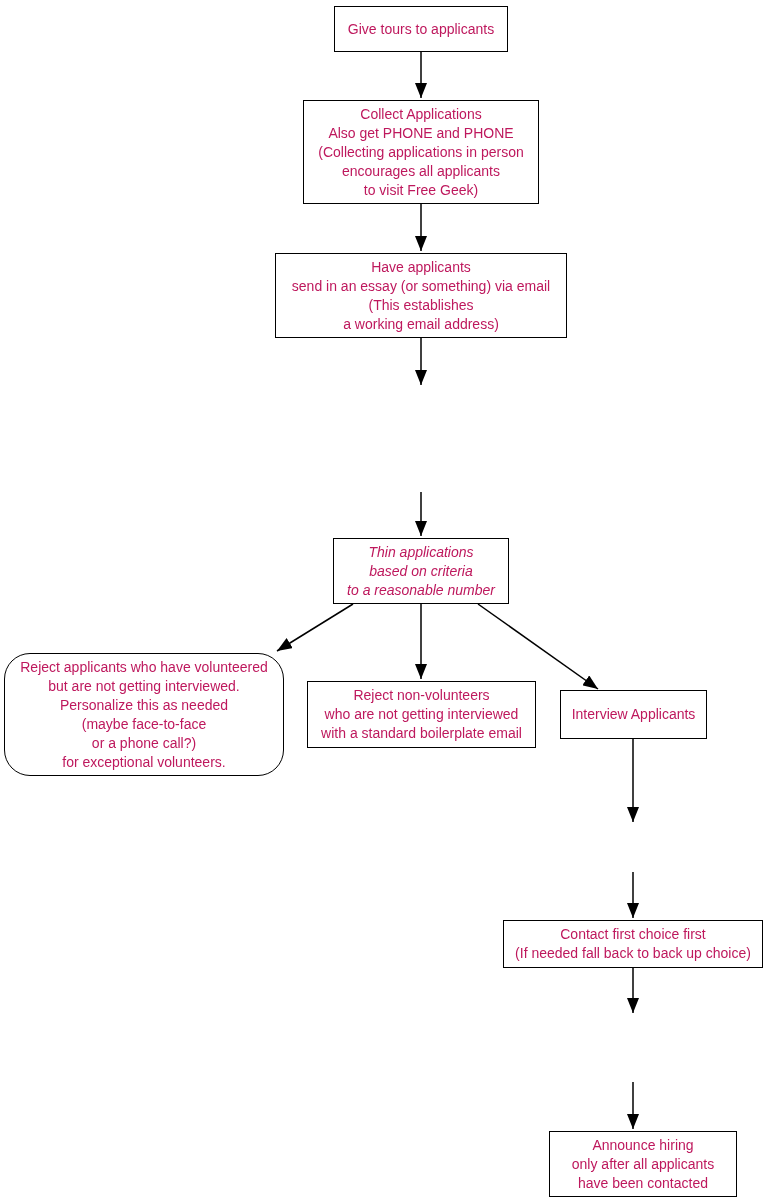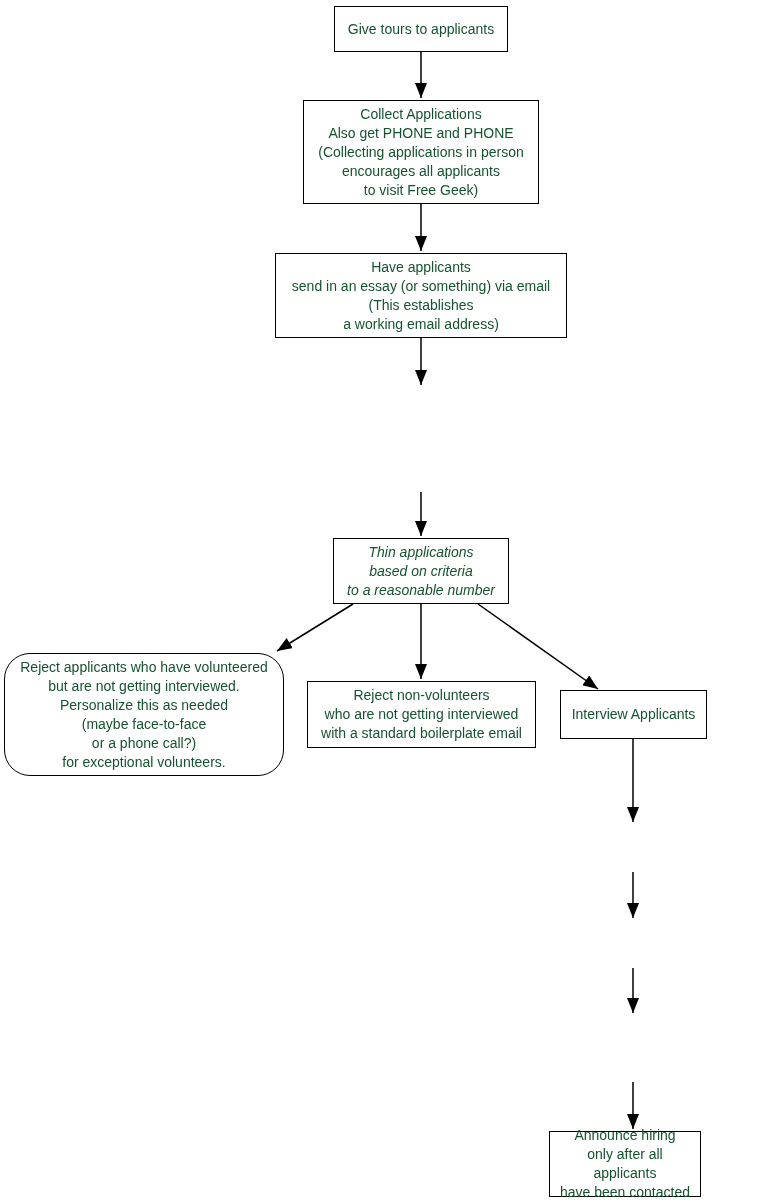--- a/index.html
+++ b/index.html
@@ -25,21 +25,21 @@
   }
   .node {
     position: absolute;
     box-sizing: border-box;
     display: flex;
     align-items: center;
     justify-content: center;
     text-align: center;
     border: 1.5px solid #000000;
     background: #ffffff;
-    color: #14532d;
+    color: #be185d;
     font-size: 14px;
     line-height: 19px;
     padding: 2px 4px;
   }
   .node span {
     white-space: pre-line;
   }
   line.edge {
     stroke: #000000;
     stroke-width: 1.5;
@@ -108,21 +108,25 @@
     <span>Reject non-volunteers
 who are not getting interviewed
 with a standard boilerplate email</span>
   </div>
 
   <div class="node" style="left:560px; top:690px; width:147px; height:49px;">
     <span>Interview Applicants</span>
   </div>
 
 
+  <div class="node" style="left:503px; top:920px; width:260px; height:48px;">
+    <span>Contact first choice first
+(If needed fall back to back up choice)</span>
+  </div>
 
 
-  <div class="node" style="left:549px; top:1131px; width:152px; height:66px;">
+  <div class="node" style="left:549px; top:1131px; width:188px; height:66px;">
     <span>Announce hiring
 only after all applicants
 have been contacted</span>
   </div>
 
 </div>
 
 </body></html>

